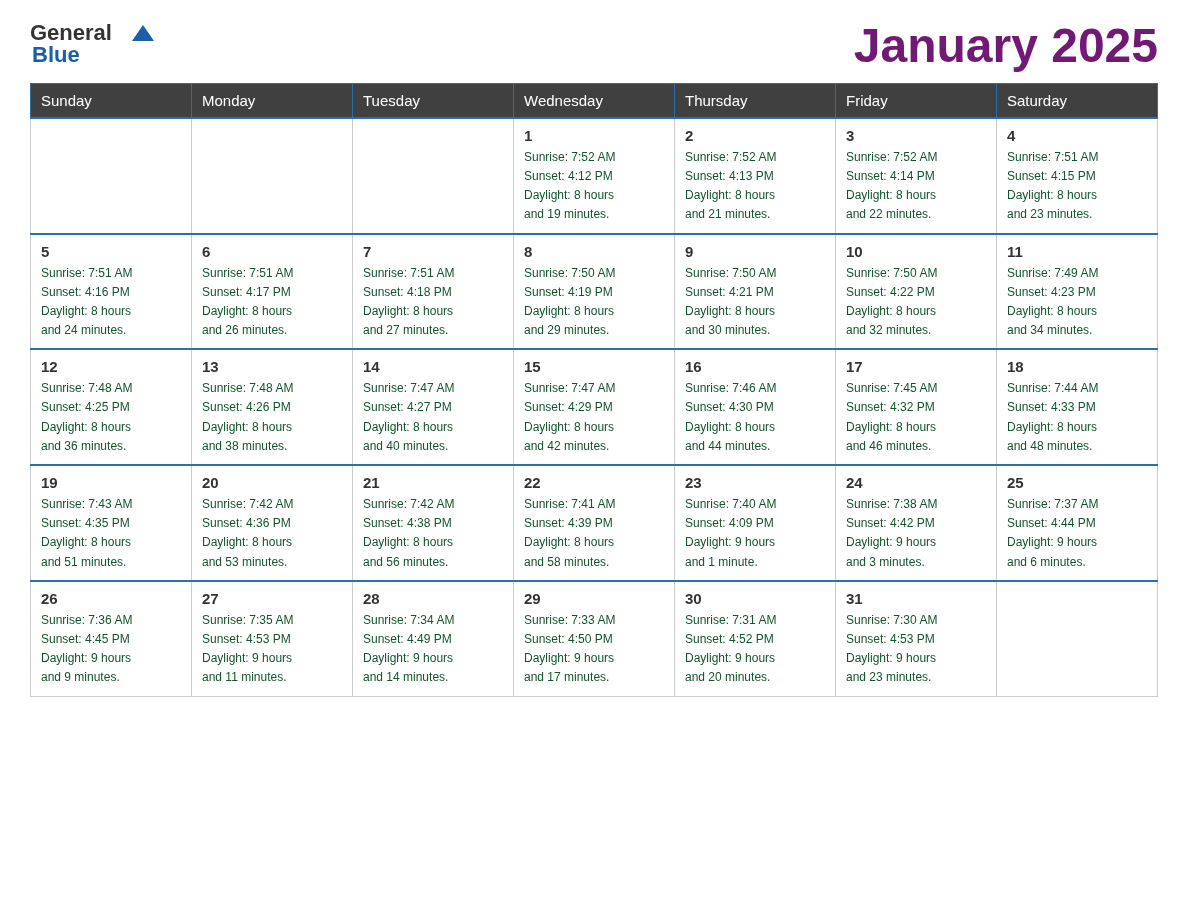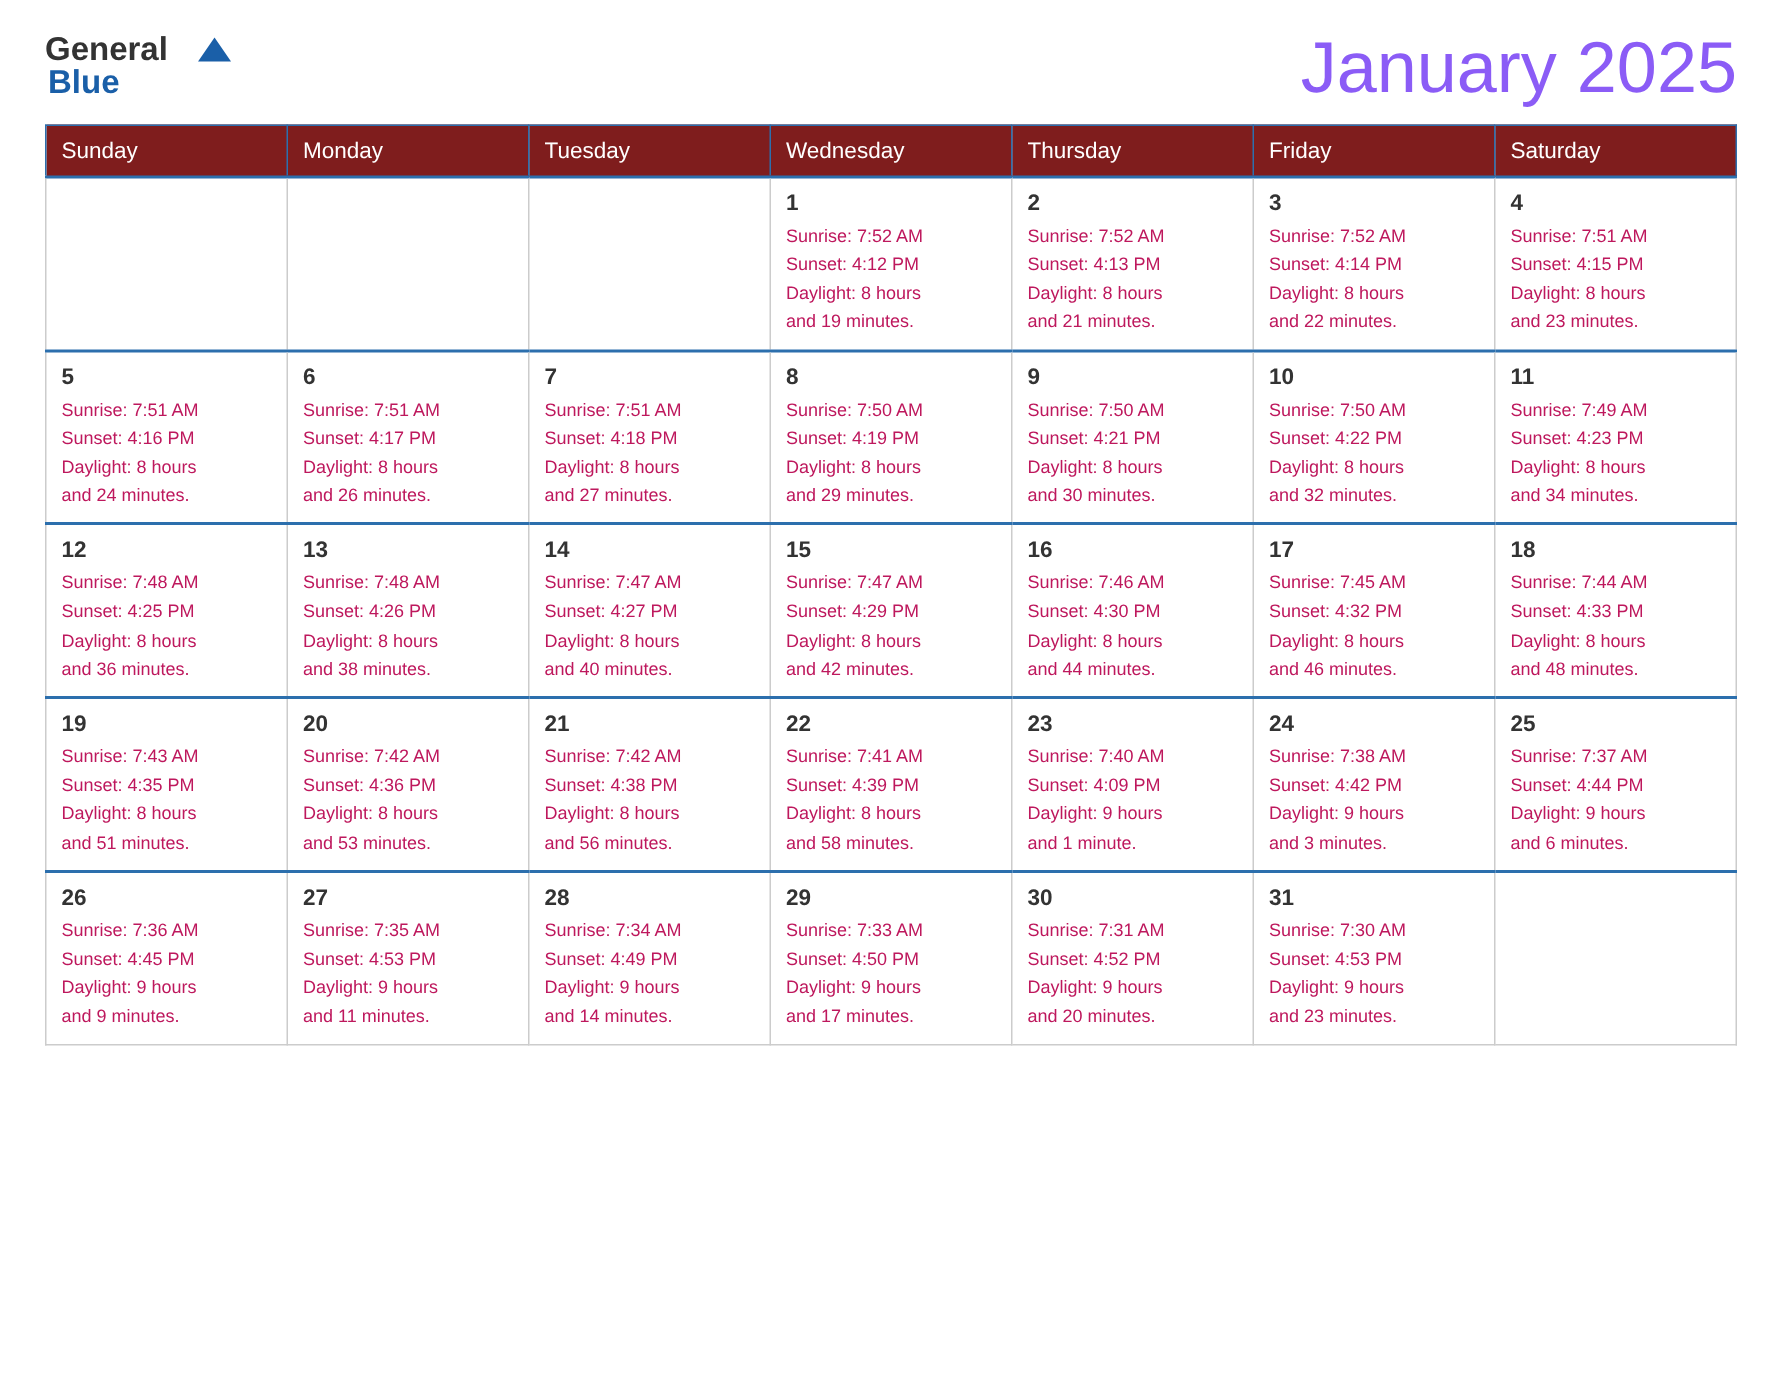--- a/index.html
+++ b/index.html
@@ -29,36 +29,36 @@
     .logo-text-blue {
       font-size: 22px;
       font-weight: bold;
       color: #1a5fa8;
     }
     .title-block {
       text-align: right;
     }
     .calendar-title {
       font-size: 48px;
-      font-weight: normal;
-      color: #8b5cf6;
+      font-weight: bold;
+      color: #701a75;
       line-height: 1.1;
     }
     .calendar-subtitle {
       font-size: 20px;
       color: #333;
       margin-top: 4px;
     }
     table {
       width: 100%;
       border-collapse: collapse;
       margin-top: 10px;
     }
     thead tr th {
-      background-color: #7f1d1d;
+      background-color: #404040;
       color: #fff;
       font-size: 15px;
       font-weight: normal;
       padding: 8px 10px;
       text-align: left;
       border: 1px solid #2c6fad;
     }
     tbody tr td {
       vertical-align: top;
       padding: 8px 10px;
@@ -71,21 +71,21 @@
     }
     .day-number {
       font-size: 15px;
       font-weight: bold;
       color: #333;
       display: block;
       margin-bottom: 4px;
     }
     .day-info {
       font-size: 12px;
-      color: #be185d;
+      color: #14532d;
       line-height: 1.6;
     }
     tbody tr td.empty {
       background: #fff;
     }
   </style>
 </head>
 <body>
 
 <div class="header">

